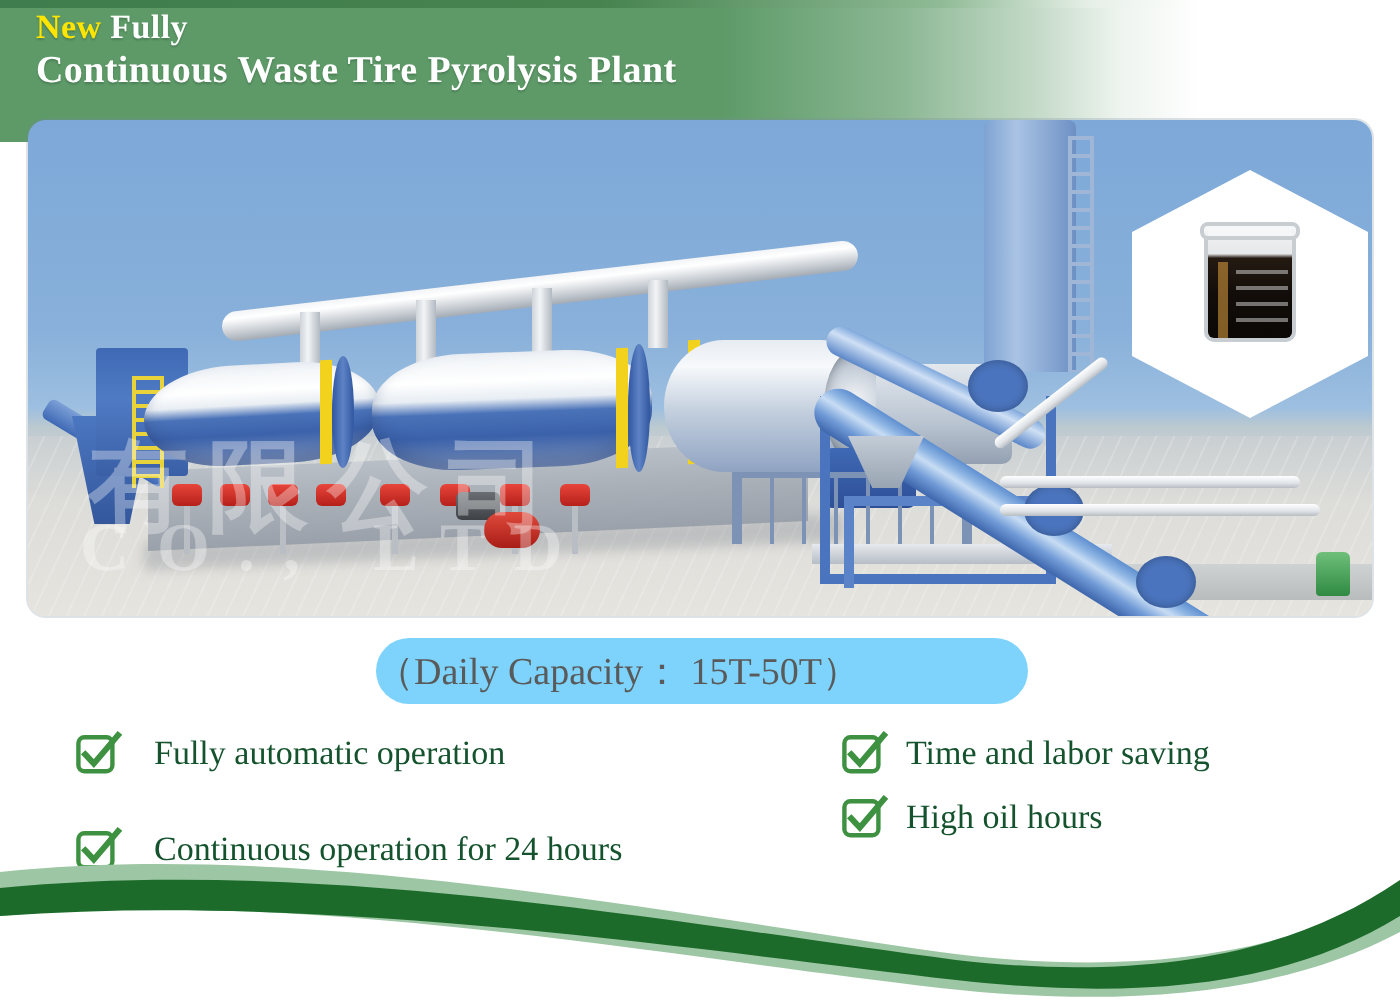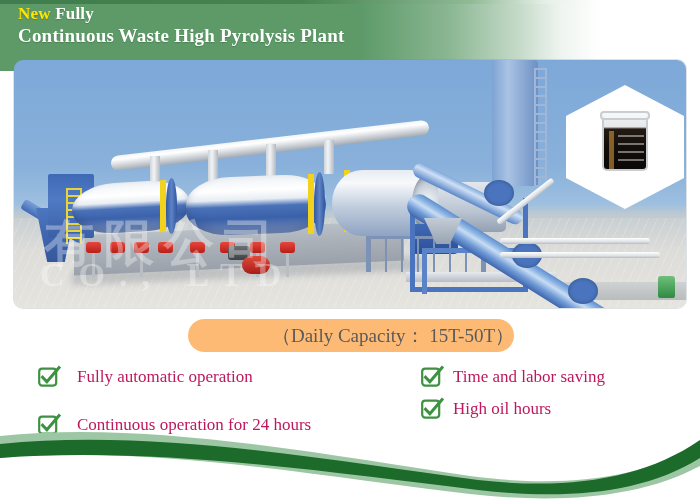--- a/index.html
+++ b/index.html
@@ -362,23 +362,23 @@
     border: 2px solid #c8cdd2;
     border-radius: 4px;
     background: rgba(245,246,247,0.9);
   }
 
   
   #capacity-pill {
     position: absolute;
     left: 188px; top: 319px;
     width: 326px; height: 33px;
-    background: #fdba74;
+    background: #7dd3fc;
     border-radius: 17px;
-    display: flex; align-items: center; justify-content: flex-end;
+    display: flex; align-items: center; justify-content: flex-start;
   }
   #capacity-text {
     font-size: 19px;
     color: #5a5a5a;
     white-space: nowrap;
   }
 
   
   .feat {
     position: absolute;
@@ -391,21 +391,21 @@
   #feat-3 { left: 421px; top: 398px; }
 
   .check {
     position: relative;
     width: 22px; height: 22px;
     flex: 0 0 22px;
   }
   .check svg { display:block; overflow: visible; }
   .feat-label {
     font-size: 17px;
-    color: #be185d;
+    color: #14532d;
     white-space: nowrap;
   }
   .feat-left .feat-label { margin-left: 17px; }
   .feat-right .feat-label { margin-left: 10px; }
 
   
   #swoosh {
     position: absolute;
     left: 0; bottom: 0;
     width: 700px; height: 100px;
@@ -415,21 +415,21 @@
 <body>
 
 <div id="page">
 
   <div id="header">
     <div id="header-topstrip"></div>
     <div class="hdr-line" id="hdr-line1">
       <span class="hdr-new">New</span>
       <span>Fully</span>
     </div>
-    <div class="hdr-line" id="hdr-line2">Continuous Waste High Pyrolysis Plant</div>
+    <div class="hdr-line" id="hdr-line2">Continuous Waste Tire Pyrolysis Plant</div>
   </div>
 
   <div id="photo">
 
     <div id="ground"></div>
 
     <div id="column"></div>
     <div id="column-ladder"></div>
 
     <div id="bigpipe"></div>

